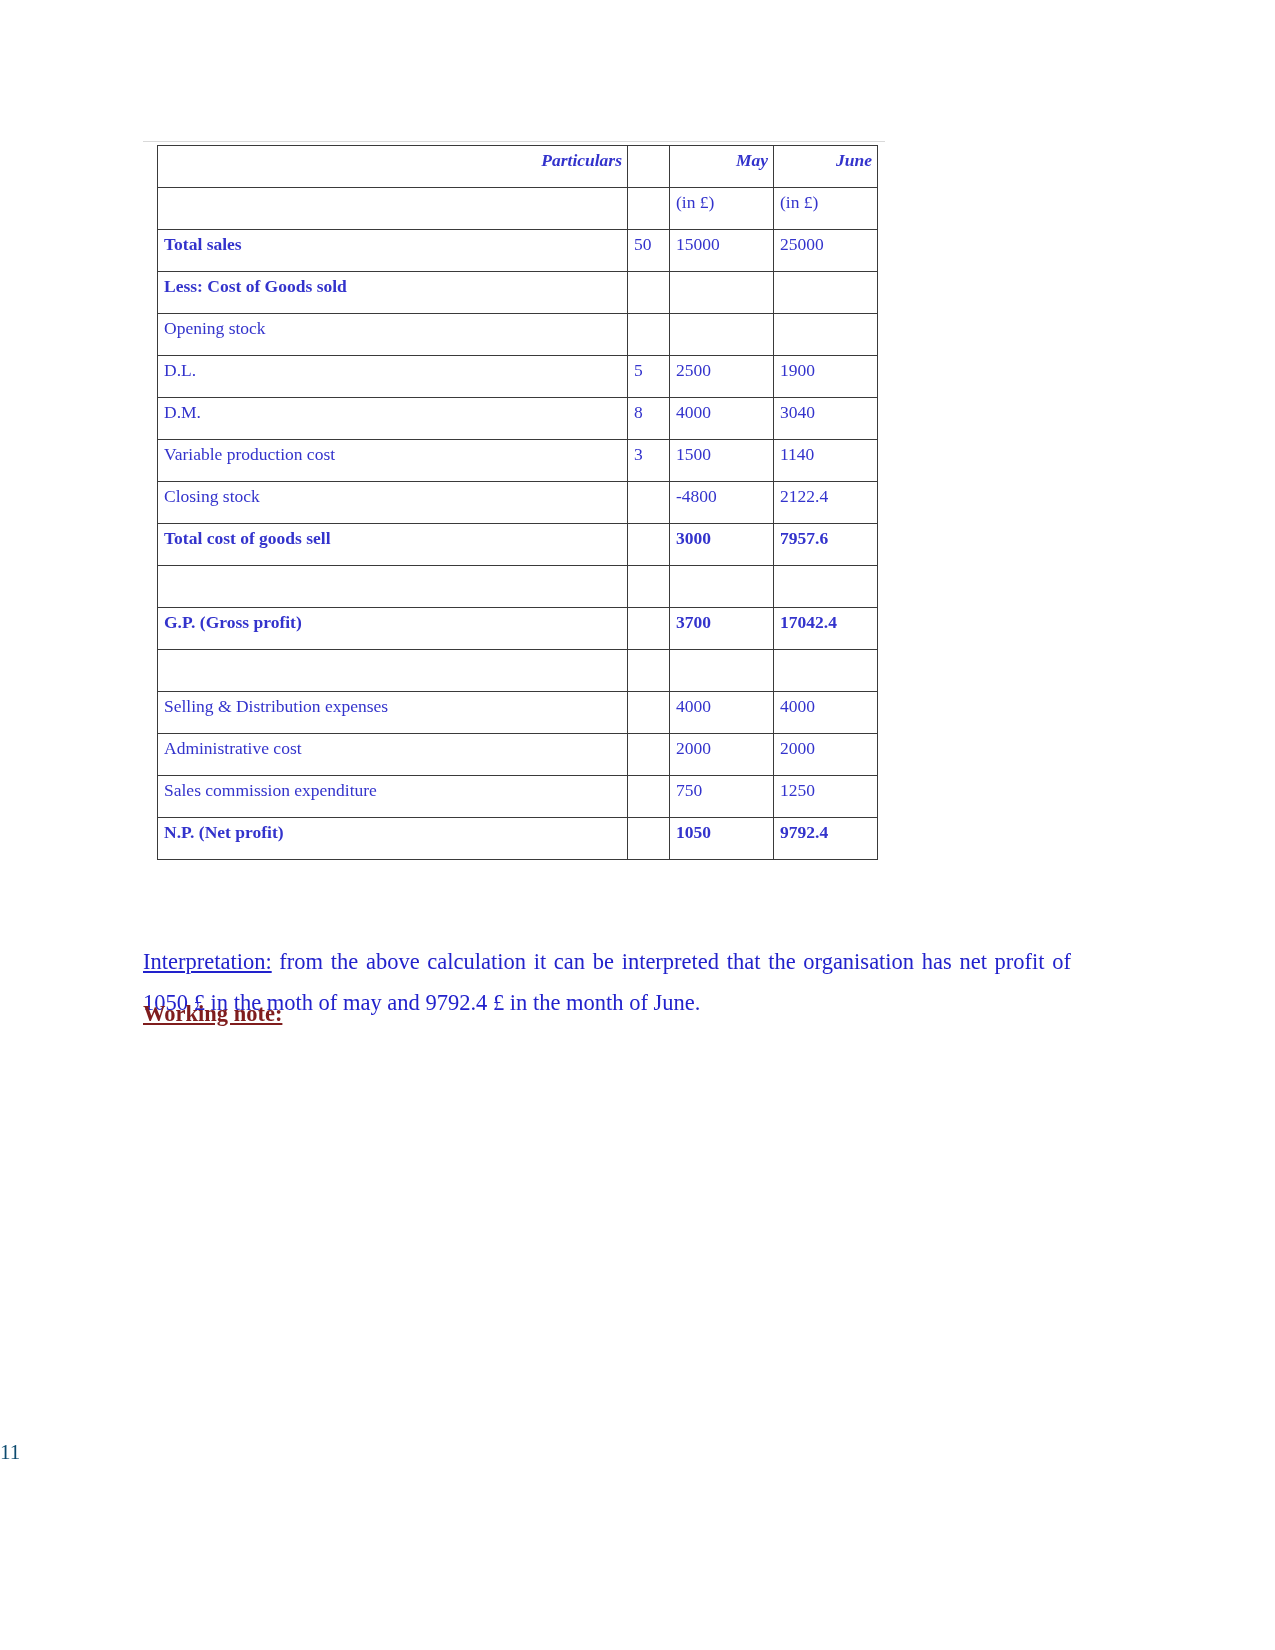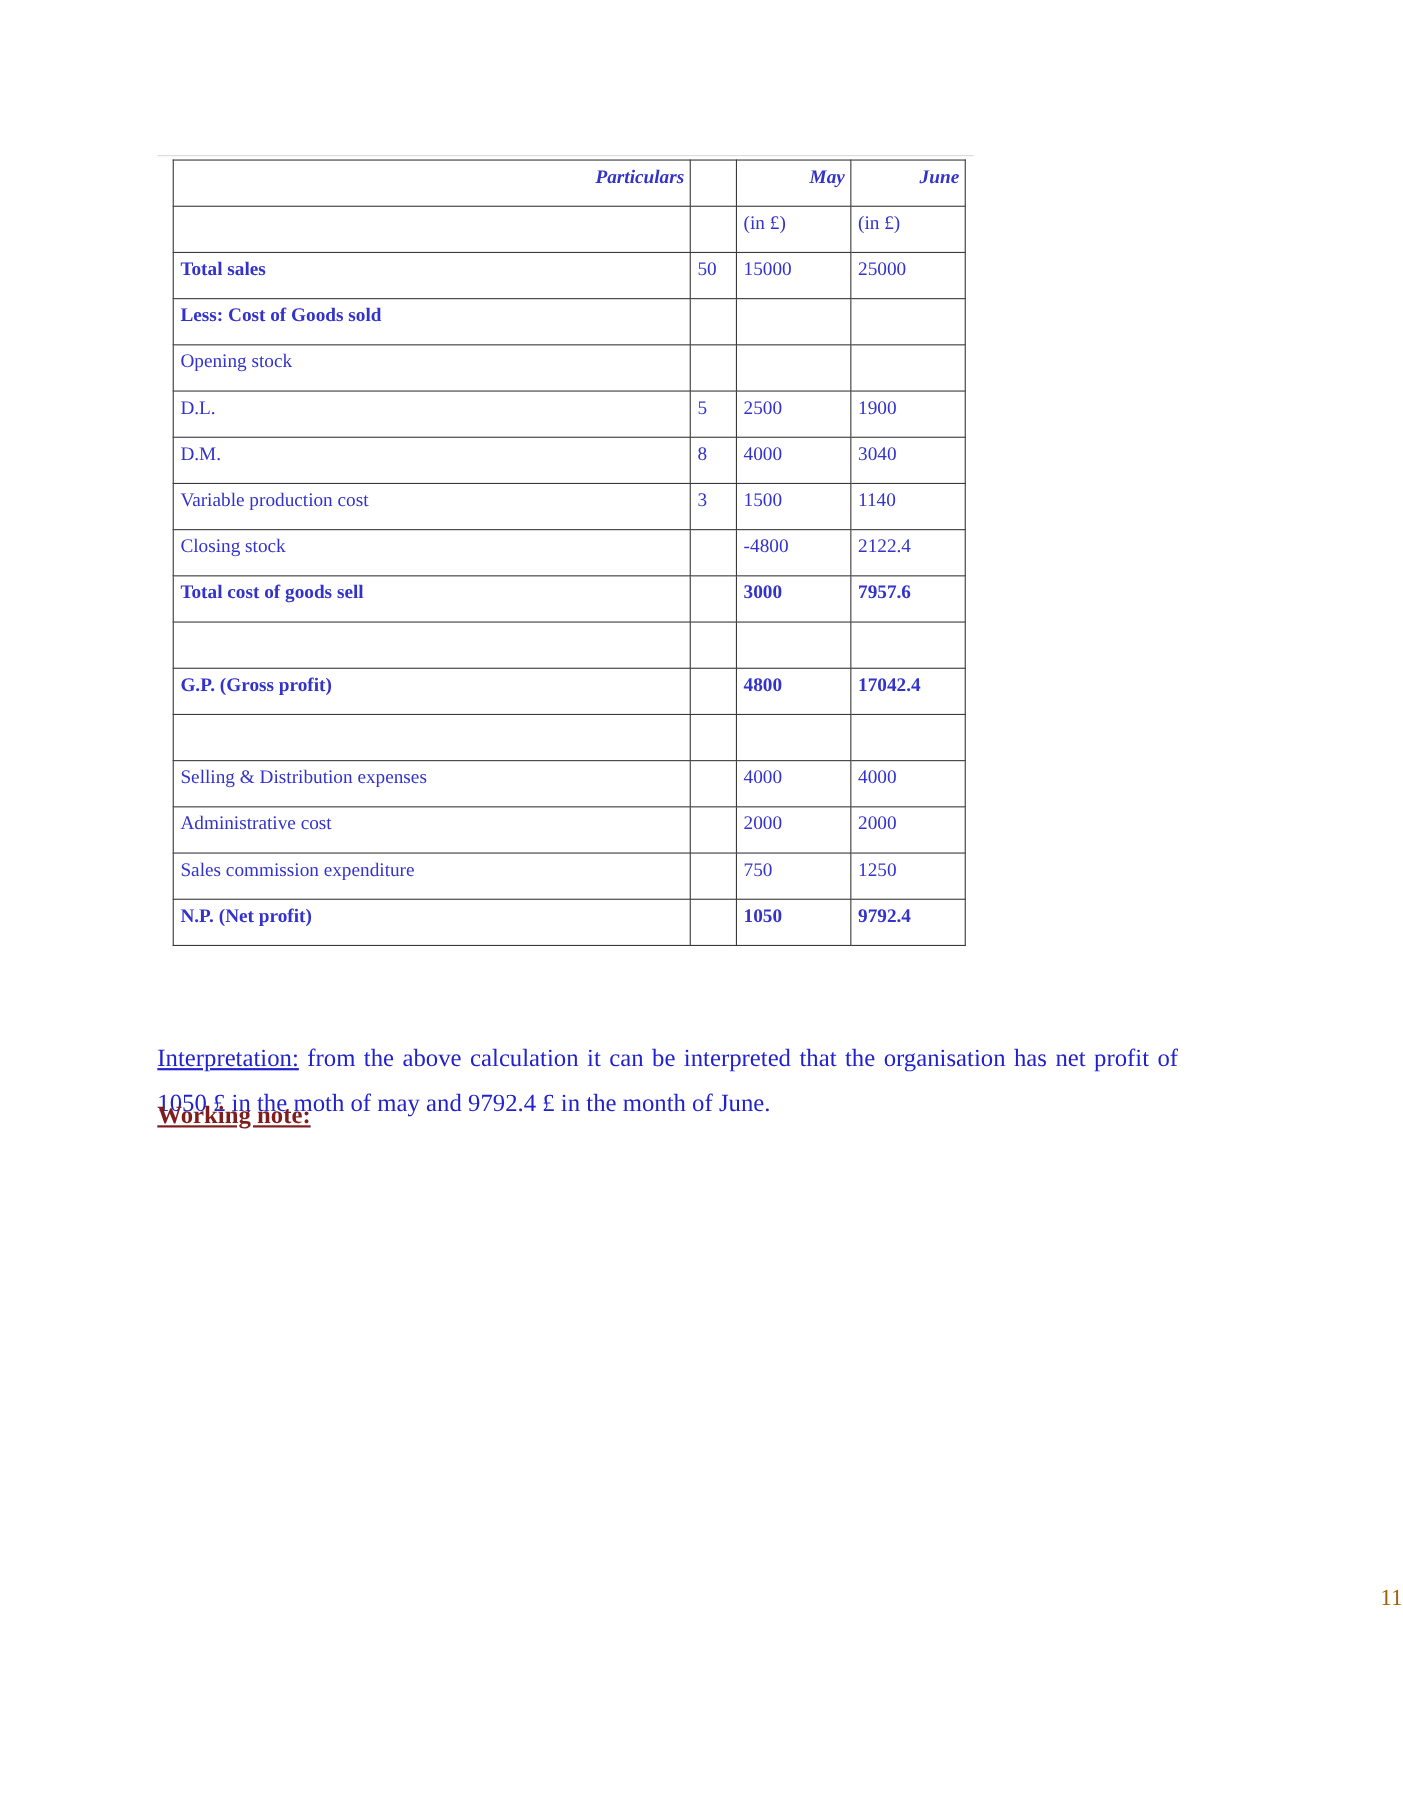--- a/index.html
+++ b/index.html
@@ -92,22 +92,22 @@
     font-weight: bold;
     text-decoration: underline;
     font-family: "Liberation Serif", "DejaVu Serif", serif;
   }
 
   .page-number {
     position: absolute;
     left: 0;
     top: 1440px;
     width: 1275px;
-    text-align: right;
-    color: #a16207;
+    text-align: left;
+    color: #0c4a6e;
     font-size: 21px;
     font-family: "Liberation Serif", "DejaVu Serif", serif;
   }
 </style>
 </head>
 <body>
 
 <div class="page">
 
   <div class="scan-edge"></div>
@@ -184,21 +184,21 @@
         </tr>
         <tr>
           <td class="blankrow"></td>
           <td class="blankrow"></td>
           <td class="blankrow"></td>
           <td class="blankrow"></td>
         </tr>
         <tr>
           <td class="bold xtall">G.P. (Gross profit)</td>
           <td class="xtall"></td>
-          <td class="bold xtall">4800</td>
+          <td class="bold xtall">3700</td>
           <td class="bold xtall">17042.4</td>
         </tr>
         <tr>
           <td class="blankrow"></td>
           <td class="blankrow"></td>
           <td class="blankrow"></td>
           <td class="blankrow"></td>
         </tr>
         <tr>
           <td class="xtall">Selling &amp; Distribution expenses</td>

